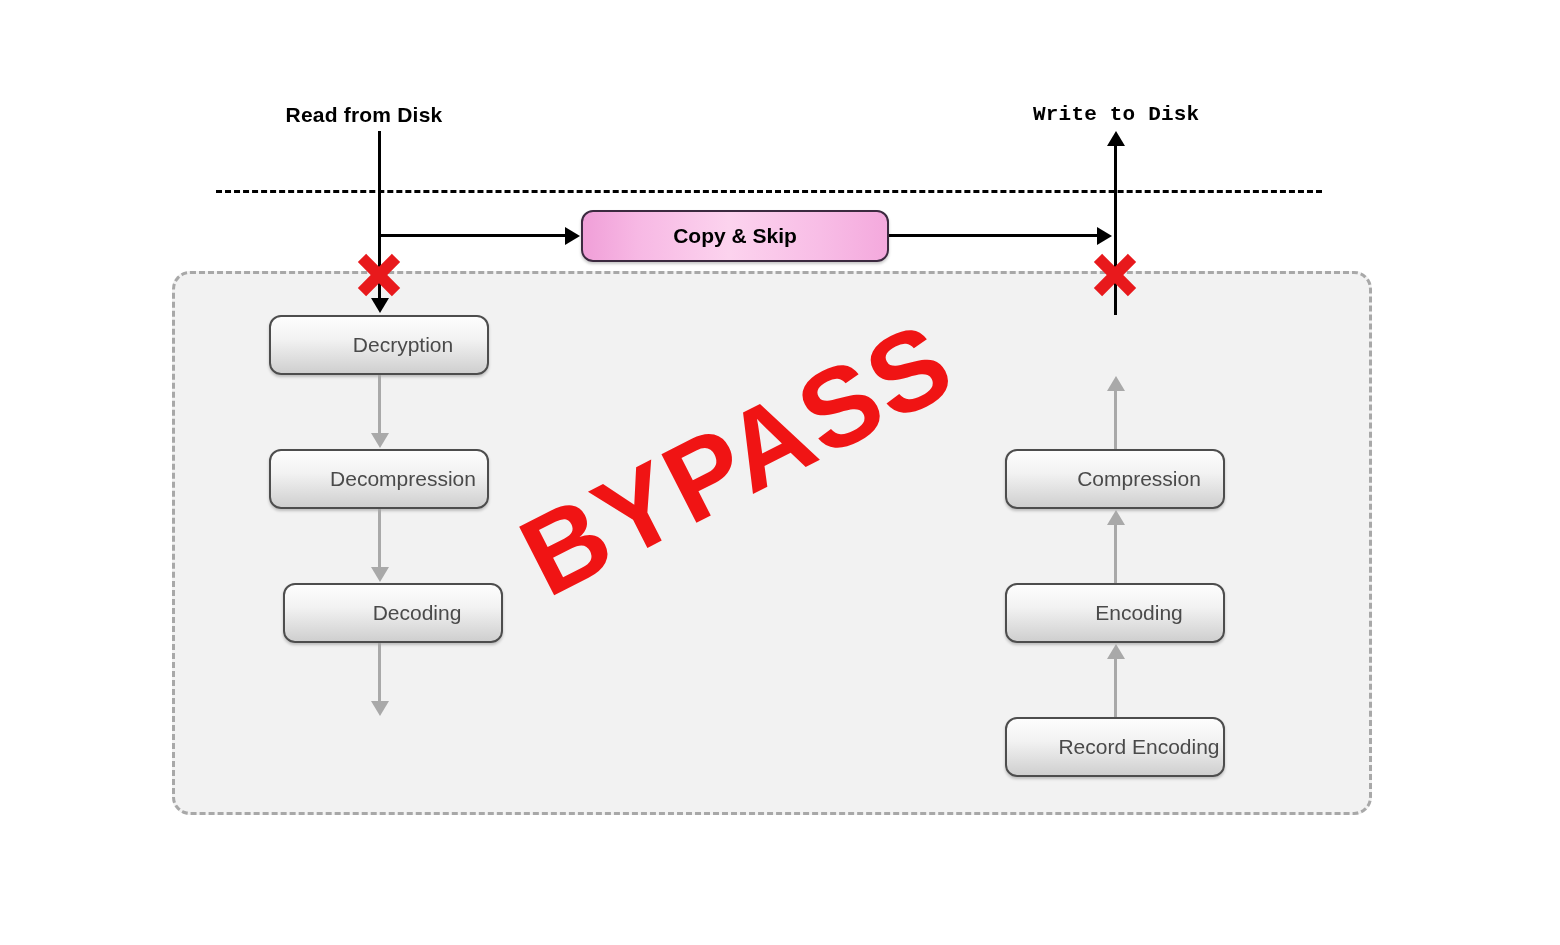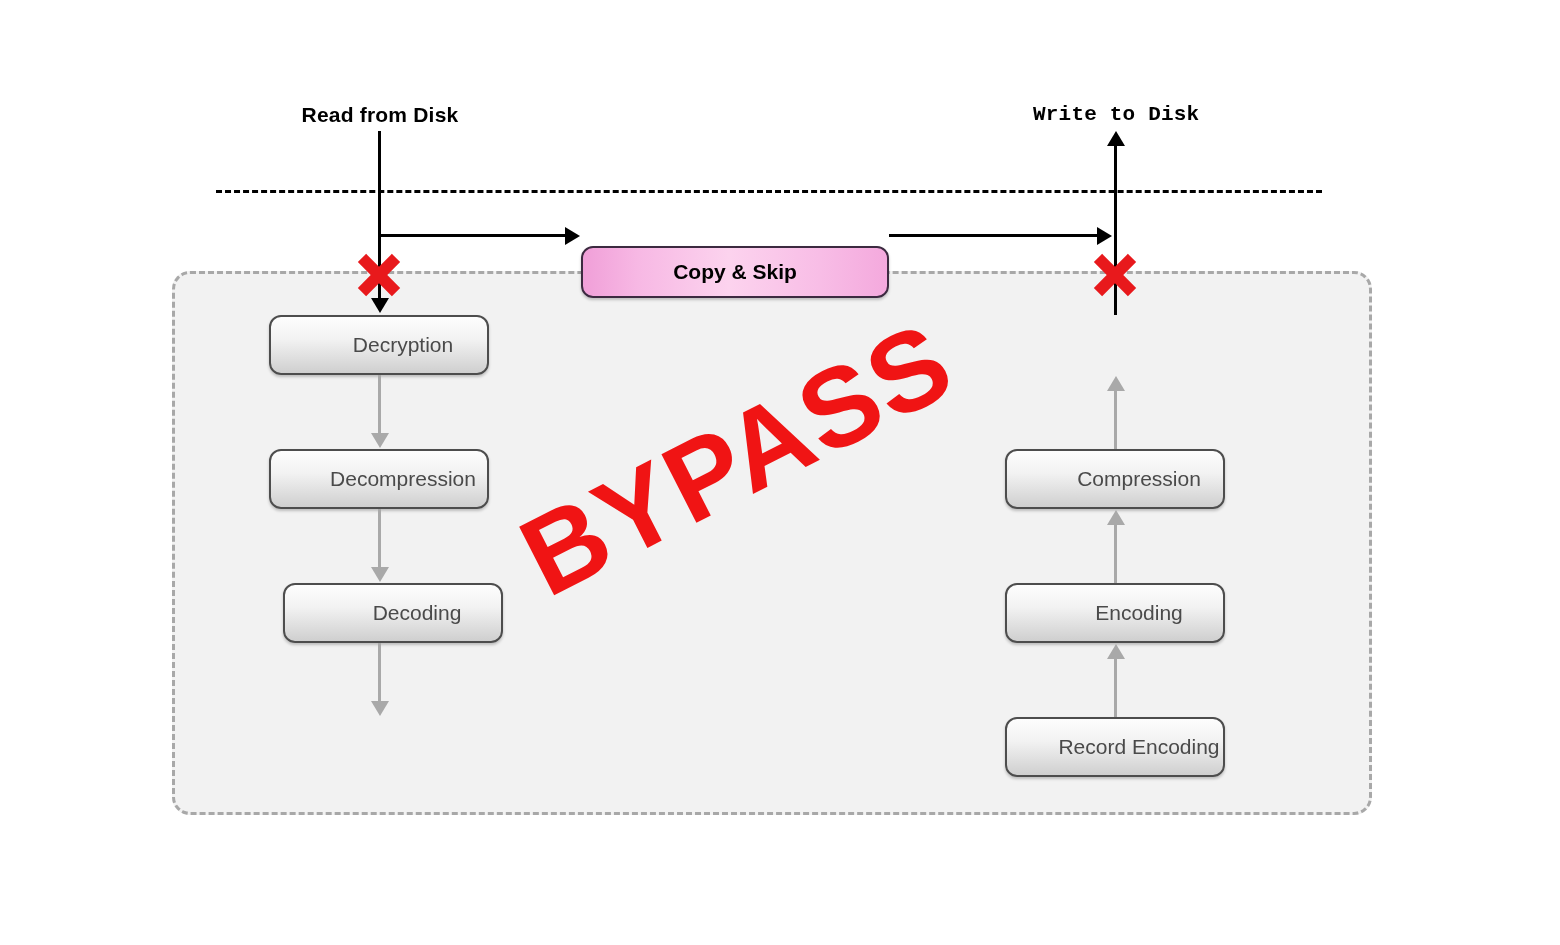--- a/index.html
+++ b/index.html
@@ -22,21 +22,21 @@
   .endpoint-label {
     position: absolute;
     font-family: "Liberation Sans", sans-serif;
     font-size: 21px;
     font-weight: bold;
     color: #000000;
     white-space: nowrap;
     text-align: center;
     letter-spacing: 0.2px;
   }
-  #label-read  { left: 298px; top: 103px; width: 164px; }
+  #label-read  { left: 282px; top: 103px; width: 164px; }
   #label-write { left: 1033px; top: 103px; width: 164px; font-family: Liberation Mono, monospace; }
 
   
   #boundary-line {
     position: absolute;
     left: 216px;
     top: 190px;
     width: 1106px;
     height: 0;
     border-top: 3px dashed #000000;
@@ -158,21 +158,20 @@
                 #f4a9dd 100%);
     box-shadow: 0 2px 3px rgba(0,0,0,0.22);
     display: flex;
     align-items: center;
     justify-content: center;
     font-family: "Liberation Sans", sans-serif;
     font-size: 21px;
     font-weight: bold;
     color: #000000;
     white-space: nowrap;
-    margin-top: 36px;
   }
 
   
   #bypass-watermark {
     position: absolute;
     left: 530px;
     top: 500px;
     font-family: "Liberation Sans", sans-serif;
     font-size: 112px;
     font-weight: bold;

